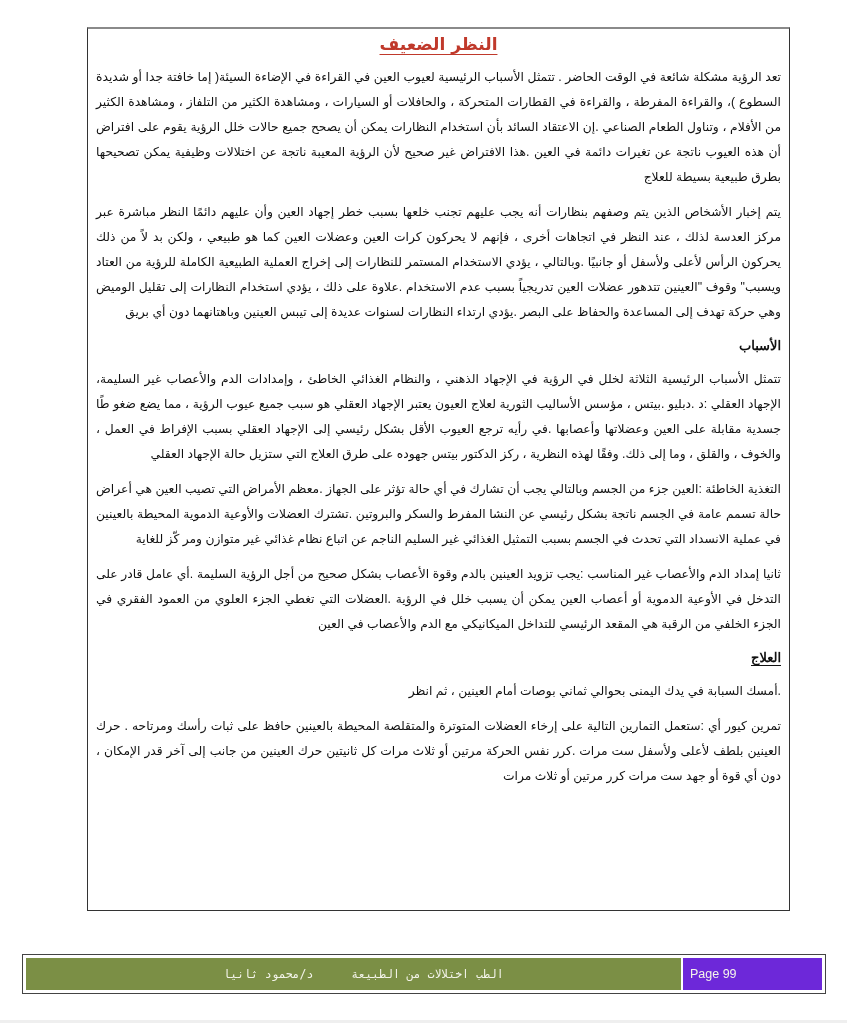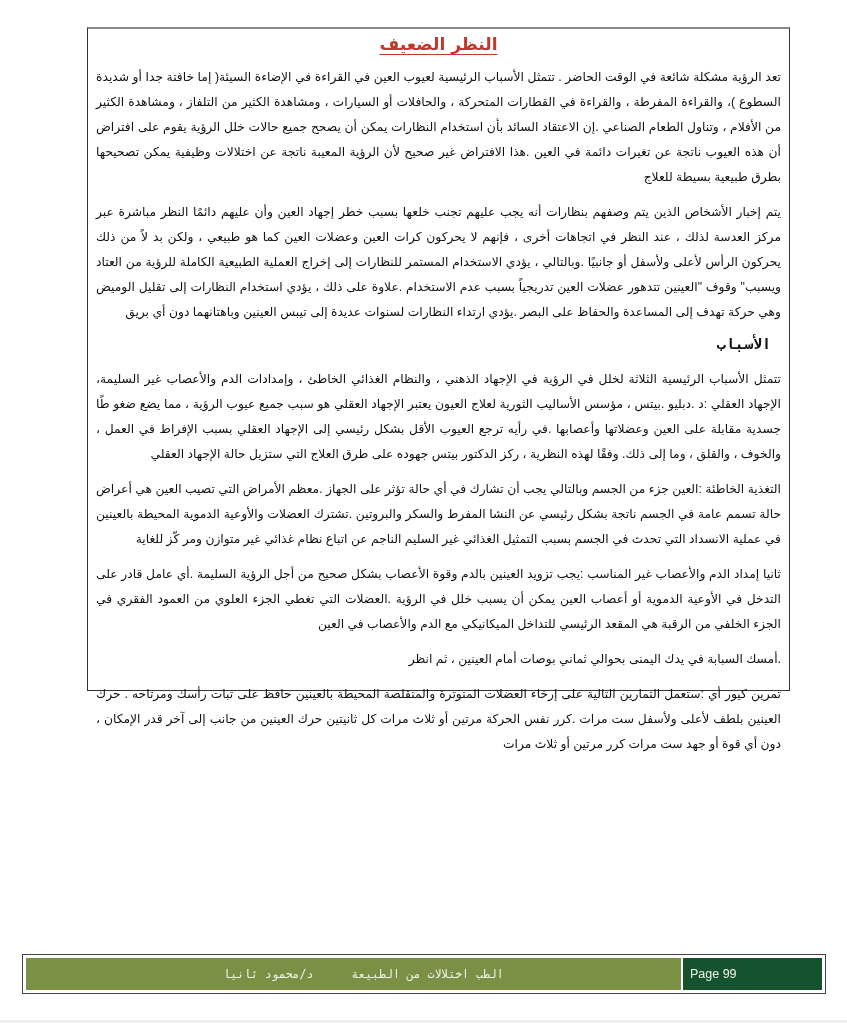--- a/index.html
+++ b/index.html
@@ -12,21 +12,21 @@
       height: 1023px;
       position: relative;
       overflow: hidden;
       font-family: "DejaVu Sans", "Liberation Sans", sans-serif;
     }
     .page-frame {
       position: absolute;
       left: 87px;
       top: 27px;
       width: 703px;
-      height: 664px;
+      height: 884px;
       border-top: 2px solid #8a8a8a;
       border-left: 1.5px solid #333;
       border-right: 1.5px solid #333;
       border-bottom: 1.5px solid #333;
       box-sizing: border-box;
       padding: 3px 8px 0 8px;
       direction: rtl;
       text-align: justify;
       color: #111;
     }
@@ -42,25 +42,25 @@
     }
     .para {
       font-family: "Liberation Sans", "DejaVu Sans", sans-serif;
       font-size: 12.3px;
       line-height: 25px;
       margin: 0 0 10px 0;
       text-align: justify;
       text-align-last: right;
     }
     .section-heading {
-      font-family: Liberation Mono, monospace;
-      font-size: 15px;
+      font-family: Liberation Sans, sans-serif;
+      font-size: 13px;
       font-weight: bold;
       line-height: 22px;
-      margin: 4px 10px 10px 0;
+      margin: 4px 0 10px 0;
     }
     .section-heading.underlined {
       text-decoration: underline;
       text-underline-offset: 3px;
     }
     .footer-outer {
       position: absolute;
       left: 22px;
       top: 954px;
       width: 804px;
@@ -68,21 +68,21 @@
       border: 1.5px solid #444;
       box-sizing: border-box;
       background: #ffffff;
       padding: 3px;
       display: flex;
       direction: ltr;
     }
     .footer-page {
       width: 139px;
       height: 100%;
-      background: #14532d;
+      background: #6d28d9;
       color: #f4f4ea;
       font-family: "Liberation Sans", "DejaVu Sans", sans-serif;
       font-size: 12.5px;
       display: flex;
       align-items: center;
       padding-left: 7px;
       box-sizing: border-box;
       order: 2;
       margin-left: 2px;
     }
@@ -119,20 +119,21 @@
   <div class="doc-title">النظر الضعيف</div>
 
   <p class="para">تعد الرؤية مشكلة شائعة في الوقت الحاضر . تتمثل الأسباب الرئيسية لعيوب العين في القراءة في الإضاءة السيئة( إما خافتة جدا أو شديدة السطوع )، والقراءة المفرطة ، والقراءة في القطارات المتحركة ، والحافلات أو السيارات ، ومشاهدة الكثير من التلفاز ، ومشاهدة الكثير من الأفلام ، وتناول الطعام الصناعي .إن الاعتقاد السائد بأن استخدام النظارات يمكن أن يصحح جميع حالات خلل الرؤية يقوم على افتراض أن هذه العيوب ناتجة عن تغيرات دائمة في العين .هذا الافتراض غير صحيح لأن الرؤية المعيبة ناتجة عن اختلالات وظيفية يمكن تصحيحها بطرق طبيعية بسيطة للعلاج</p>
   <p class="para">يتم إخبار الأشخاص الذين يتم وصفهم بنظارات أنه يجب عليهم تجنب خلعها بسبب خطر إجهاد العين وأن عليهم دائمًا النظر مباشرة عبر مركز العدسة لذلك ، عند النظر في اتجاهات أخرى ، فإنهم لا يحركون كرات العين وعضلات العين كما هو طبيعي ، ولكن بد لاً من ذلك يحركون الرأس لأعلى ولأسفل أو جانبيًا .وبالتالي ، يؤدي الاستخدام المستمر للنظارات إلى إخراج العملية الطبيعية الكاملة للرؤية من العتاد ويسبب" وقوف "العينين تتدهور عضلات العين تدريجياً بسبب عدم الاستخدام .علاوة على ذلك ، يؤدي استخدام النظارات إلى تقليل الوميض وهي حركة تهدف إلى المساعدة والحفاظ على البصر .يؤدي ارتداء النظارات لسنوات عديدة إلى تيبس العينين وباهتانهما دون أي بريق</p>
 
   <div class="section-heading">الأسباب</div>
   <p class="para">تتمثل الأسباب الرئيسية الثلاثة لخلل في الرؤية في الإجهاد الذهني ، والنظام الغذائي الخاطئ ، وإمدادات الدم والأعصاب غير السليمة، الإجهاد العقلي :د .دبليو .بيتس ، مؤسس الأساليب الثورية لعلاج العيون يعتبر الإجهاد العقلي هو سبب جميع عيوب الرؤية ، مما يضع ضغو طًا جسدية مقابلة على العين وعضلاتها وأعصابها .في رأيه ترجع العيوب الأقل بشكل رئيسي إلى الإجهاد العقلي بسبب الإفراط في العمل ، والخوف ، والقلق ، وما إلى ذلك. وفقًا لهذه النظرية ، ركز الدكتور بيتس جهوده على طرق العلاج التي ستزيل حالة الإجهاد العقلي</p>
   <p class="para">التغذية الخاطئة :العين جزء من الجسم وبالتالي يجب أن تشارك في أي حالة تؤثر على الجهاز .معظم الأمراض التي تصيب العين هي أعراض حالة تسمم عامة في الجسم ناتجة بشكل رئيسي عن النشا المفرط والسكر والبروتين .تشترك العضلات والأوعية الدموية المحيطة بالعينين في عملية الانسداد التي تحدث في الجسم بسبب التمثيل الغذائي غير السليم الناجم عن اتباع نظام غذائي غير متوازن ومر كّز للغاية</p>
   <p class="para">ثانيا إمداد الدم والأعصاب غير المناسب :يجب تزويد العينين بالدم وقوة الأعصاب بشكل صحيح من أجل الرؤية السليمة .أي عامل قادر على التدخل في الأوعية الدموية أو أعصاب العين يمكن أن يسبب خلل في الرؤية .العضلات التي تغطي الجزء العلوي من العمود الفقري في الجزء الخلفي من الرقبة هي المقعد الرئيسي للتداخل الميكانيكي مع الدم والأعصاب في العين</p>
 
+  <div class="section-heading underlined">العلاج</div>
   <p class="para">.أمسك السبابة في يدك اليمنى بحوالي ثماني بوصات أمام العينين ، ثم انظر</p>
   <p class="para">تمرين كيور أي :ستعمل التمارين التالية على إرخاء العضلات المتوترة والمتقلصة المحيطة بالعينين حافظ على ثبات رأسك ومرتاحه . حرك العينين بلطف لأعلى ولأسفل ست مرات .كرر نفس الحركة مرتين أو ثلاث مرات كل ثانيتين حرك العينين من جانب إلى آخر قدر الإمكان ، دون أي قوة أو جهد ست مرات كرر مرتين أو ثلاث مرات</p>
 </div>
 
 <div class="footer-outer">
   <div class="footer-main">
     <span>الطب اختلالات من الطبيعة</span>
     <span>د/محمود ثانيا</span>
   </div>
   <div class="footer-page">Page 99</div>

